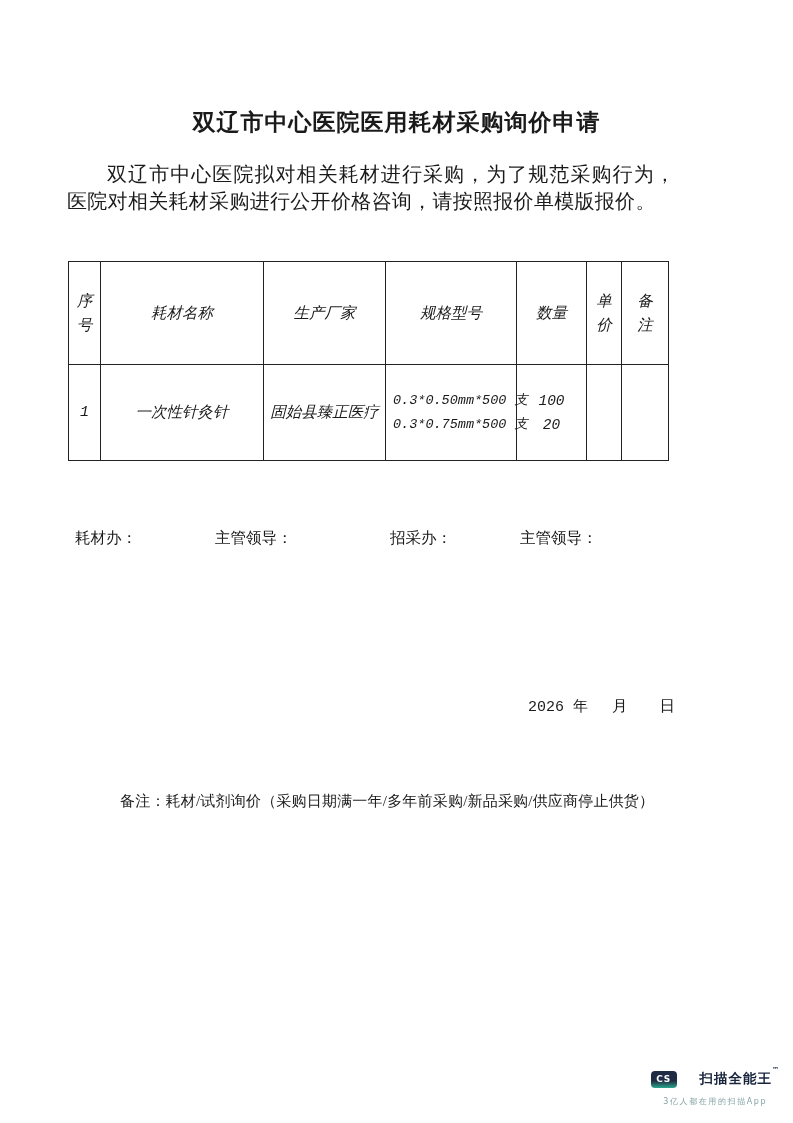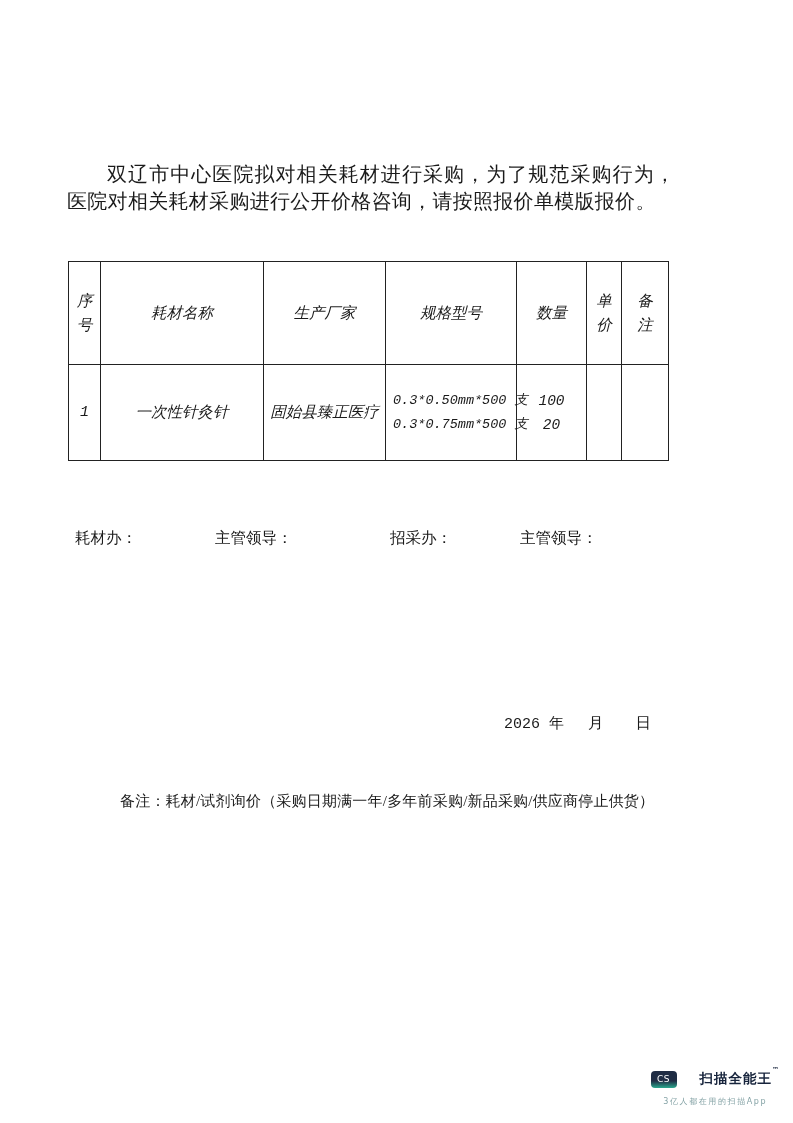--- a/index.html
+++ b/index.html
@@ -78,21 +78,21 @@
   .cell-index { font-family: "Liberation Mono", monospace; font-size: 15px; }
 
   
   .signatures { position: absolute; top: 528px; left: 0; width: 100%; height: 22px; font-size: 15.5px; }
   .sig-0 { position: absolute; left: 75px; }
   .sig-1 { position: absolute; left: 215px; }
   .sig-2 { position: absolute; left: 390px; }
   .sig-3 { position: absolute; left: 520px; }
 
   
-  .date-line { position: absolute; top: 696px; left: 504px; font-size: 15.5px; margin-top: 17px; }
+  .date-line { position: absolute; top: 696px; left: 528px; font-size: 15.5px; }
   .date-line .dl-month { margin-left: 24px; }
   .date-line .dl-day { margin-left: 32px; }
   .date-line .dl-year { font-family: "Liberation Mono", monospace; font-size: 15px; }
 
   
   .footnote {
     position: absolute;
     top: 792px; left: 120px;
     font-size: 15px;
     letter-spacing: 0.2px;
@@ -105,21 +105,21 @@
     font-family: "DejaVu Sans", sans-serif;
     text-align: center;
   }
   .wm-row { display: flex; align-items: center; }
   .wm-icon {
     width: 26px; height: 17px;
     border-radius: 4px;
     background: linear-gradient(180deg, var(--wm-top, #1f2c44) 0%, var(--wm-top, #1f2c44) 58%, var(--wm-bottom, #2aa98e) 100%);
     color: #ffffff;
     font-size: 9px;
-    font-weight: normal;
+    font-weight: bold;
     display: flex; align-items: center; justify-content: center;
     letter-spacing: 0.5px;
     flex: 0 0 auto;
   }
   .wm-brand {
     margin-left: 23px;
     font-size: 13.5px;
     font-weight: 600;
     color: var(--wm-brand, #17243c);
     letter-spacing: 1px;
@@ -137,20 +137,21 @@
     color: var(--wm-tagline, #85a3a6);
     letter-spacing: 1.6px;
     white-space: nowrap;
   }
 </style>
 </head>
 <body>
 
 <div class="page">
 
+  <h1 class="title">双辽市中心医院医用耗材采购询价申请</h1>
 
   <p class="intro">双辽市中心医院拟对相关耗材进行采购，为了规范采购行为，医院对相关耗材采购进行公开价格咨询，请按照报价单模版报价。</p>
 
   <table class="items-table">
     <colgroup>
       <col style="width:32px">
         <col style="width:163px">
         <col style="width:122px">
       <col style="width:131px">
         <col style="width:70px">

